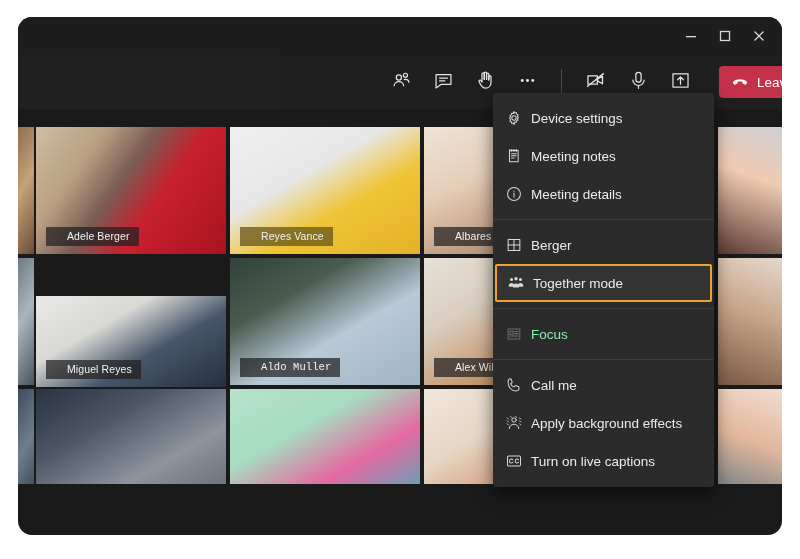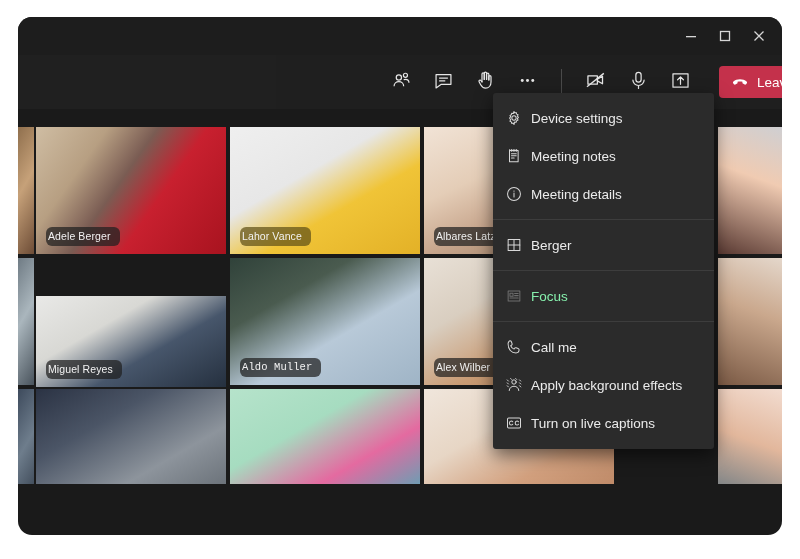--- a/index.html
+++ b/index.html
@@ -108,22 +108,22 @@
   }
   .tile {
     position: absolute;
     overflow: hidden;
     background-color: #3b3b3b;
   }
   .tile .badge {
     position: absolute;
     left: 10px; bottom: 8px;
     max-width: 86%;
-    padding: 3px 9px 4px 2px;
-    border-radius: 6px;
+    padding: 3px 9px 4px 21px;
+    border-radius: 0;
     background: rgba(32,32,32,0.72);
     color: #f2f2f2;
     font-size: 10.5px;
     white-space: nowrap;
     overflow: hidden;
     text-overflow: ellipsis;
     letter-spacing: 0.1px;
   }
   .tile .badge.warm { background: rgba(96,80,24,0.72); }
 
@@ -300,21 +300,21 @@
           <div class="tile" style="left: 0px; top: 17px; width: 16px; height: 127px; background: linear-gradient(120deg, rgb(143, 111, 77) 0%, rgb(198, 161, 121) 45%, rgb(109, 76, 54) 100%);"></div>
           <div class="tile" style="left: 0px; top: 148px; width: 16px; height: 127px; background: linear-gradient(120deg, rgb(111, 123, 132) 0%, rgb(170, 182, 189) 45%, rgb(73, 83, 92) 100%);"></div>
           <div class="tile" style="left: 0px; top: 279px; width: 16px; height: 127px; background: linear-gradient(120deg, rgb(61, 74, 92) 0%, rgb(110, 125, 140) 45%, rgb(42, 52, 66) 100%);"></div>
           <div class="tile" style="left: 700px; top: 17px; width: 64px; height: 127px; background: linear-gradient(200deg, rgb(207, 207, 210) 0%, rgb(240, 203, 178) 40%, rgb(90, 58, 51) 100%);"></div>
           <div class="tile" style="left: 700px; top: 148px; width: 64px; height: 127px; background: linear-gradient(200deg, rgb(228, 215, 203) 0%, rgb(202, 168, 141) 42%, rgb(123, 90, 69) 100%);"></div>
           <div class="tile" style="left: 700px; top: 279px; width: 64px; height: 127px; background: linear-gradient(200deg, rgb(242, 220, 208) 0%, rgb(226, 183, 156) 42%, rgb(76, 106, 124) 100%);"></div>
           <div class="tile" style="left: 18px; top: 17px; width: 190px; height: 127px; background: linear-gradient(125deg, rgb(207, 189, 163) 0%, rgb(183, 159, 130) 26%, rgb(122, 92, 83) 44%, rgb(200, 32, 47) 62%, rgb(168, 19, 31) 100%);">
             <div class="badge">Adele Berger</div>
           </div>
           <div class="tile" style="left: 212px; top: 17px; width: 190px; height: 127px; background: linear-gradient(150deg, rgb(239, 239, 239) 0%, rgb(231, 231, 231) 38%, rgb(240, 196, 55) 62%, rgb(227, 177, 39) 100%);">
-            <div class="badge warm">Lahor Vance</div>
+            <div class="badge warm">Reyes Vance</div>
           </div>
           <div class="tile" style="left: 406px; top: 17px; width: 190px; height: 127px; background: linear-gradient(155deg, rgb(241, 227, 214) 0%, rgb(228, 205, 183) 35%, rgb(199, 165, 140) 60%, rgb(143, 115, 88) 100%);">
             <div class="badge">Albares Latzke</div>
           </div>
           <div class="tile" style="left: 18px; top: 158px; width: 190px; height: 91px; background: linear-gradient(150deg, rgb(233, 233, 231) 0%, rgb(216, 216, 212) 34%, rgb(71, 86, 107) 62%, rgb(37, 48, 63) 100%); margin-top: 28px;">
             <div class="badge">Miguel Reyes</div>
           </div>
           <div class="tile" style="left: 212px; top: 148px; width: 190px; height: 127px; background: linear-gradient(150deg, rgb(48, 66, 58) 0%, rgb(74, 91, 79) 30%, rgb(184, 201, 216) 60%, rgb(159, 180, 198) 100%); font-family: Liberation Mono, monospace;">
             <div class="badge">Aldo Muller</div>
           </div>
@@ -369,20 +369,34 @@
         </div>
         <div class="msep"></div>
         <div class="mi">
           <span class="mi-icon">
             <svg width="18" height="18" viewBox="0 0 24 24" fill="none" stroke="currentColor" stroke-width="1.35" stroke-linejoin="round" stroke-linecap="round">
               <rect x="4.2" y="4.8" width="15.6" height="14.4"></rect>
               <path d="M12 4.8v14.4M4.2 12h15.6"></path>
             </svg>
           </span>
           <span class="mi-label">Berger</span>
+          <span class="mi-check"></span>
+        </div>
+        <div class="mi highlight">
+          <span class="mi-icon">
+            <svg width="18" height="18" viewBox="0 0 24 24" fill="currentColor">
+              <circle cx="6.1" cy="7.3" r="2"></circle>
+              <circle cx="12" cy="6.3" r="2.2"></circle>
+              <circle cx="17.9" cy="7.3" r="2"></circle>
+              <path d="M2.4 15.5c0-2 1.7-3.4 3.7-3.4s3.7 1.4 3.7 3.4v1.6H2.4z"></path>
+              <path d="M8 16.4c0-2.3 1.8-3.9 4-3.9s4 1.6 4 3.9V18H8z"></path>
+              <path d="M14.2 15.5c0-2 1.7-3.4 3.7-3.4s3.7 1.4 3.7 3.4v1.6h-7.4z"></path>
+            </svg>
+          </span>
+          <span class="mi-label">Together mode</span>
           <span class="mi-check"></span>
         </div>
         <div class="msep"></div>
         <div class="mi disabled">
           <span class="mi-icon">
             <svg width="18" height="18" viewBox="0 0 24 24" fill="none" stroke="currentColor" stroke-width="1.35" stroke-linejoin="round" stroke-linecap="round">
               <rect x="4.2" y="5.2" width="15.6" height="13.6"></rect>
               <rect x="6.6" y="8.2" width="4.1" height="4.1"></rect>
               <path d="M12.8 8.8h4.8M12.8 11.5h4.8M6.6 14.8h11"></path>
             </svg>

